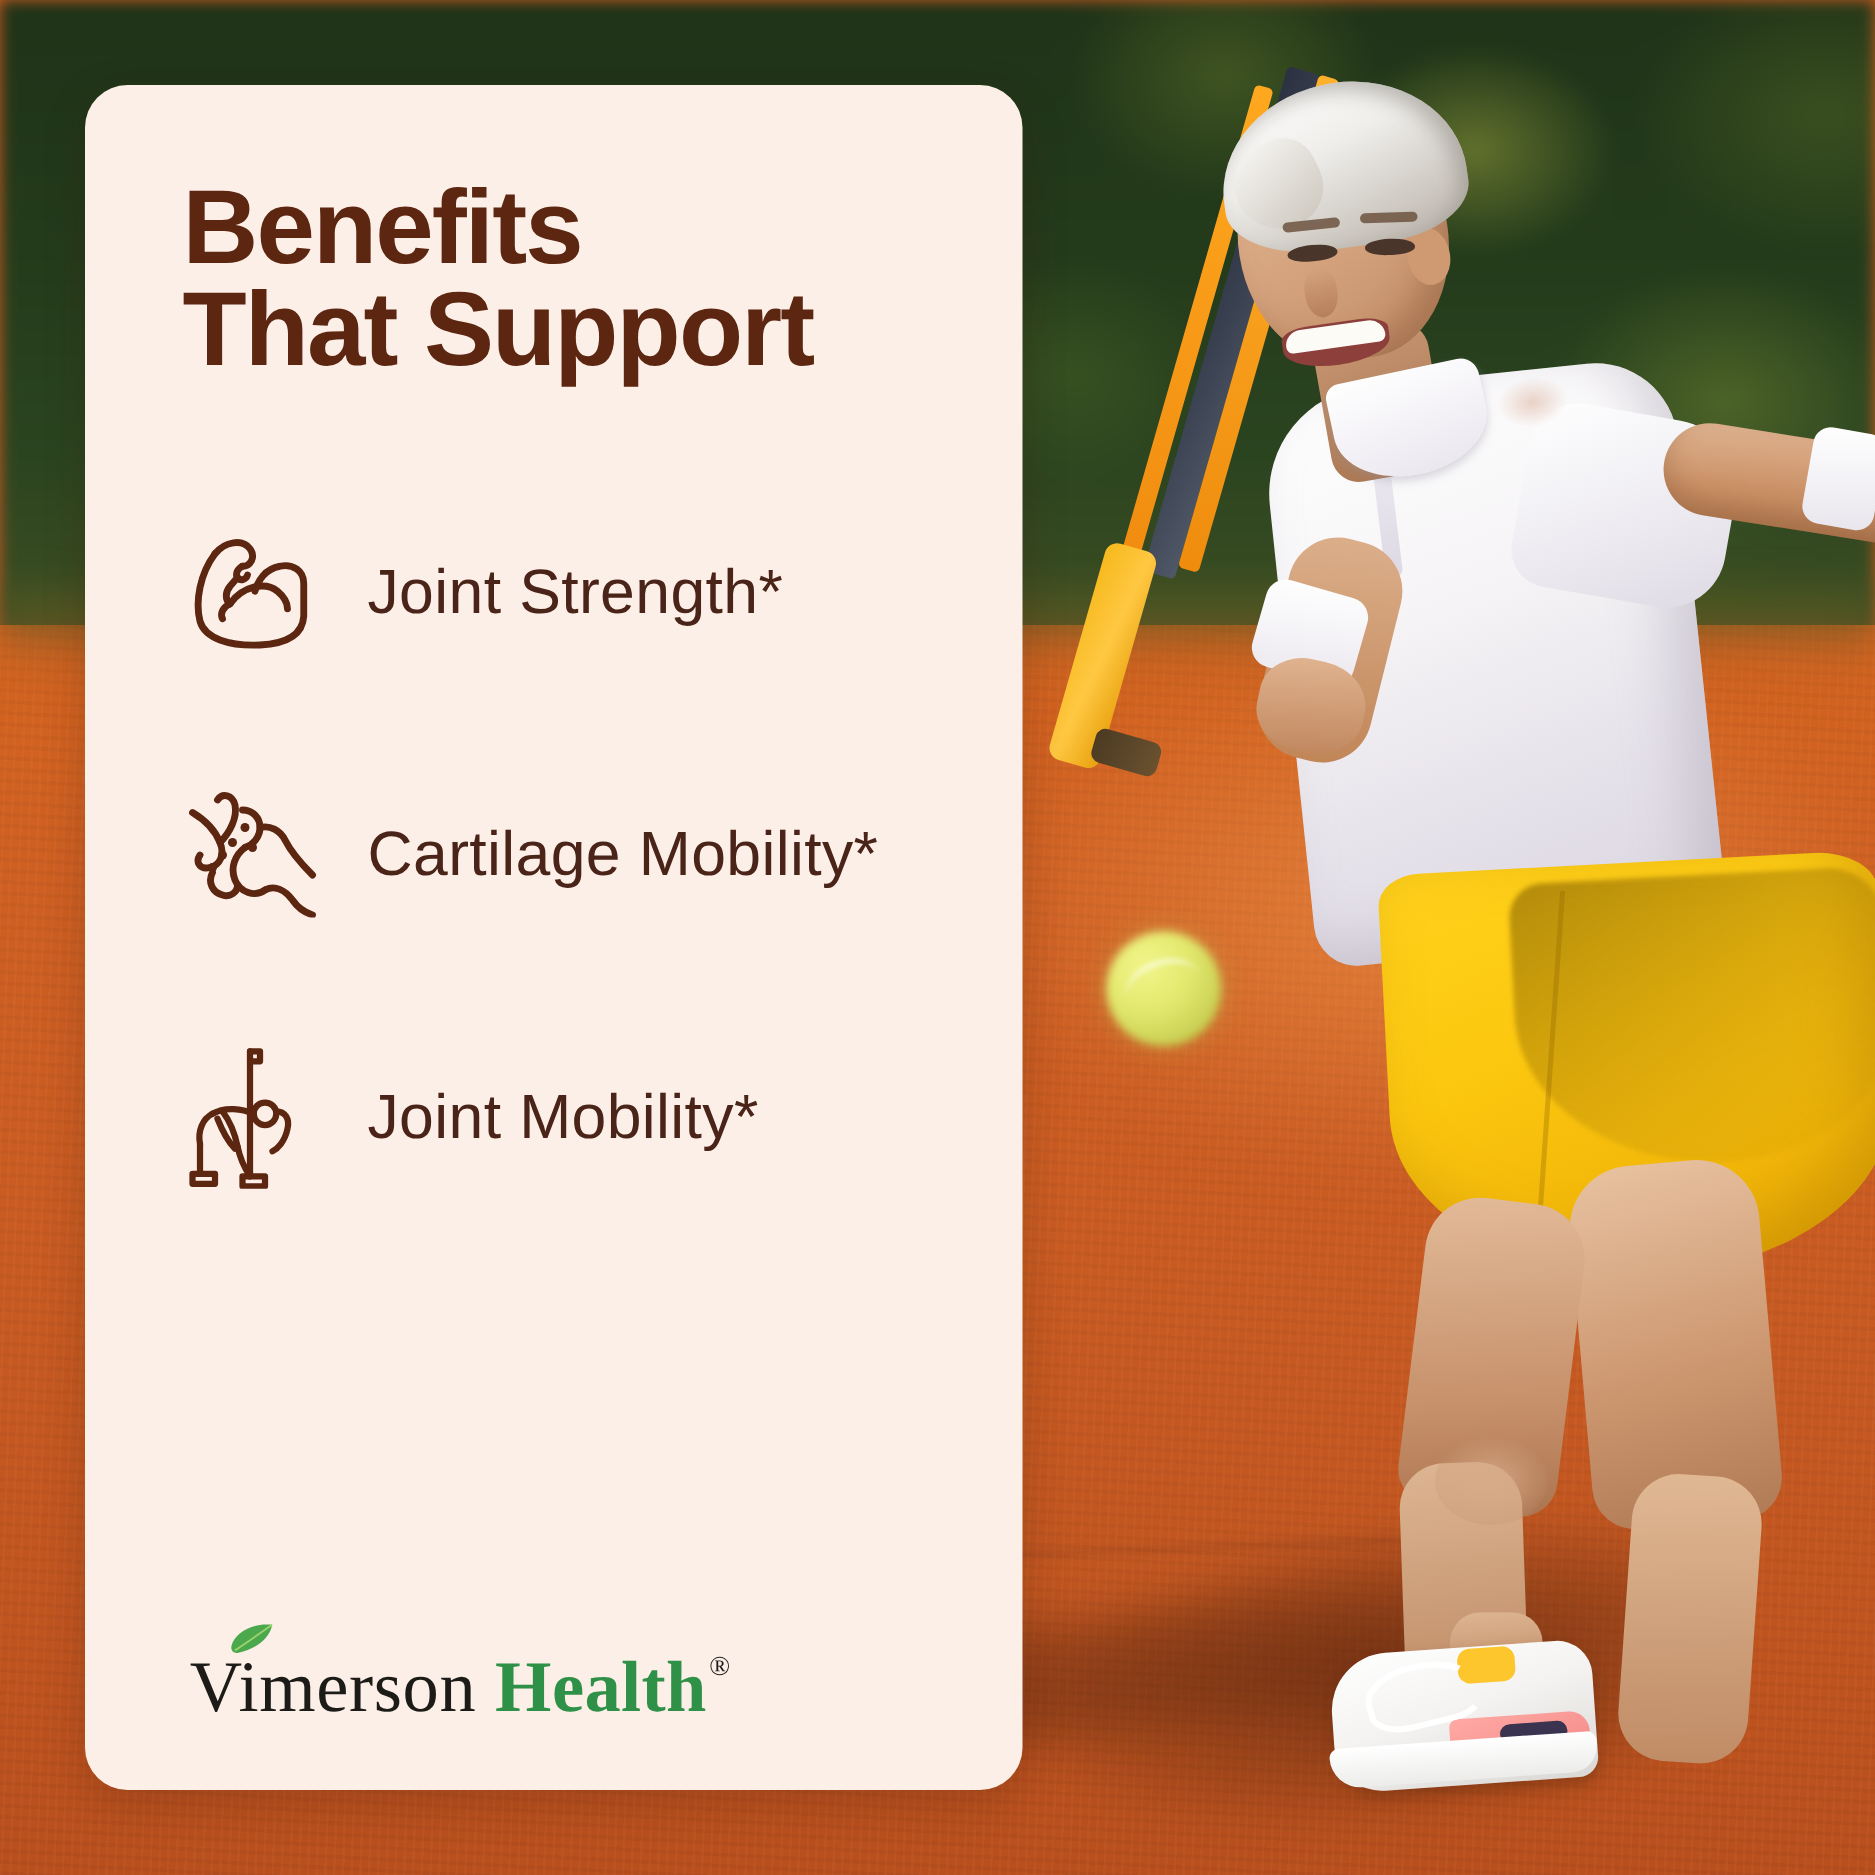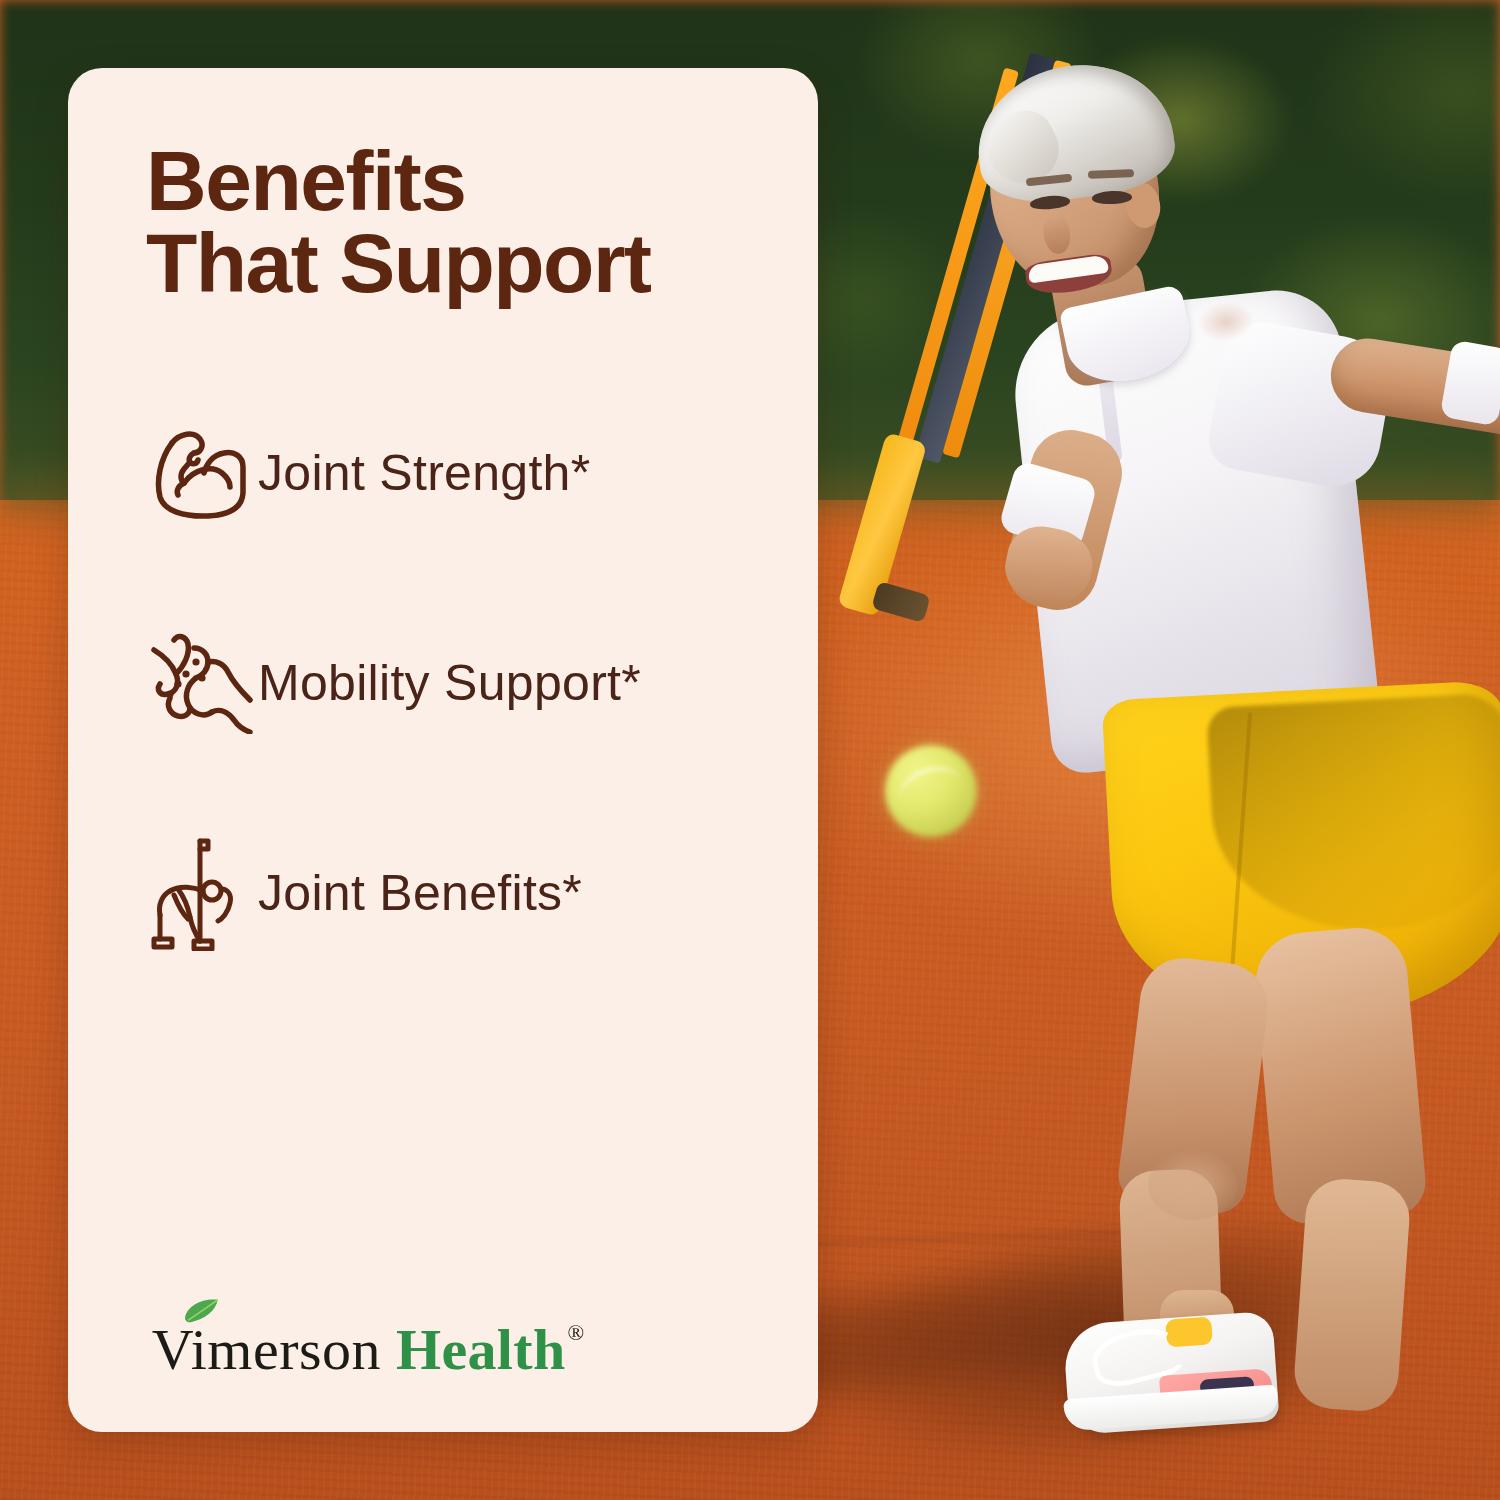--- a/index.html
+++ b/index.html
@@ -302,21 +302,21 @@
 
   .headline {
     font-size:84px; line-height:.98; font-weight:bold;
     color:#5c2610; letter-spacing:-1.5px; white-space:pre-line;
     font-family:"Liberation Sans", sans-serif;
   }
 
   .benefits { margin-top:118px; }
 
   .benefit {
-    display:flex; align-items:center; 
+    display:flex; align-items:center; gap:36px;
     height:100px; margin-bottom:110px;
   }
   .benefit:last-child { margin-bottom:0; }
 
   .bicon { width:112px; min-width:112px; height:100px; display:flex; align-items:center; justify-content:center; }
   .bicon svg { display:block; }
 
   .blabel {
     font-size:50px; color:#4a2418; letter-spacing:.3px;
     font-family:"Liberation Sans", sans-serif; font-weight:normal;
@@ -450,42 +450,42 @@
             <path d="M46 46 C38 52, 34 62, 38 72 C42 82, 54 86, 62 80"></path>
             <path d="M62 80 C70 76, 78 80, 84 88 C88 94, 94 98, 100 100"></path>
             <path d="M20 66 C16 74, 20 82, 28 84 C34 86, 40 82, 40 76"></path>
             <circle cx="46" cy="30" r="3.6" fill="#5C2610" stroke="none"></circle>
             <circle cx="36" cy="42" r="3.6" fill="#5C2610" stroke="none"></circle>
             <circle cx="28" cy="52" r="3.6" fill="#5C2610" stroke="none"></circle>
             <circle cx="52" cy="46" r="3.6" fill="#5C2610" stroke="none"></circle>
             <circle cx="20" cy="62" r="3.6" fill="#5C2610" stroke="none"></circle>
           </svg>
         </div>
-        <div class="blabel">Mobility Support*</div>
+        <div class="blabel">Cartilage Mobility*</div>
       </div>
 
       <div class="benefit">
         <div class="bicon">
           <svg width="104" height="116" viewBox="0 0 104 116" fill="none" stroke="#5C2610" stroke-width="5" stroke-linecap="round" stroke-linejoin="round">
             <path d="M50 6 L50 56"></path>
             <path d="M50 6 L58 6 L58 14 L50 14"></path>
             <circle cx="62" cy="56" r="9"></circle>
             <path d="M71 54 C78 54, 82 60, 80 68 C78 78, 72 84, 68 86"></path>
             <path d="M53 56 C44 52, 30 50, 20 56"></path>
             <path d="M20 56 C12 60, 8 70, 10 80"></path>
             <path d="M10 80 L10 104"></path>
             <path d="M4 104 L22 104 L22 112 L4 112 Z"></path>
             <path d="M28 54 C34 62, 38 72, 40 82"></path>
             <path d="M40 82 C42 92, 46 100, 50 106"></path>
             <path d="M44 106 L62 106 L62 114 L44 114 Z"></path>
             <path d="M24 60 C28 70, 32 78, 38 84"></path>
             <path d="M50 56 L50 106"></path>
           </svg>
         </div>
-        <div class="blabel">Joint Benefits*</div>
+        <div class="blabel">Joint Mobility*</div>
       </div>
 
 
     </div>
 
     <div class="logo">
       <div class="logo-inner">
         <svg class="logo-leaf" viewBox="0 0 40 28">
           <path d="M38 2 C22 0, 6 8, 3 20 C2 24, 5 27, 9 26 C24 23, 36 14, 38 2 Z" fill="#4CA84C"></path>
           <path d="M38 2 C28 9, 18 16, 6 24" stroke="#9BD26A" stroke-width="1.6" fill="none"></path>

